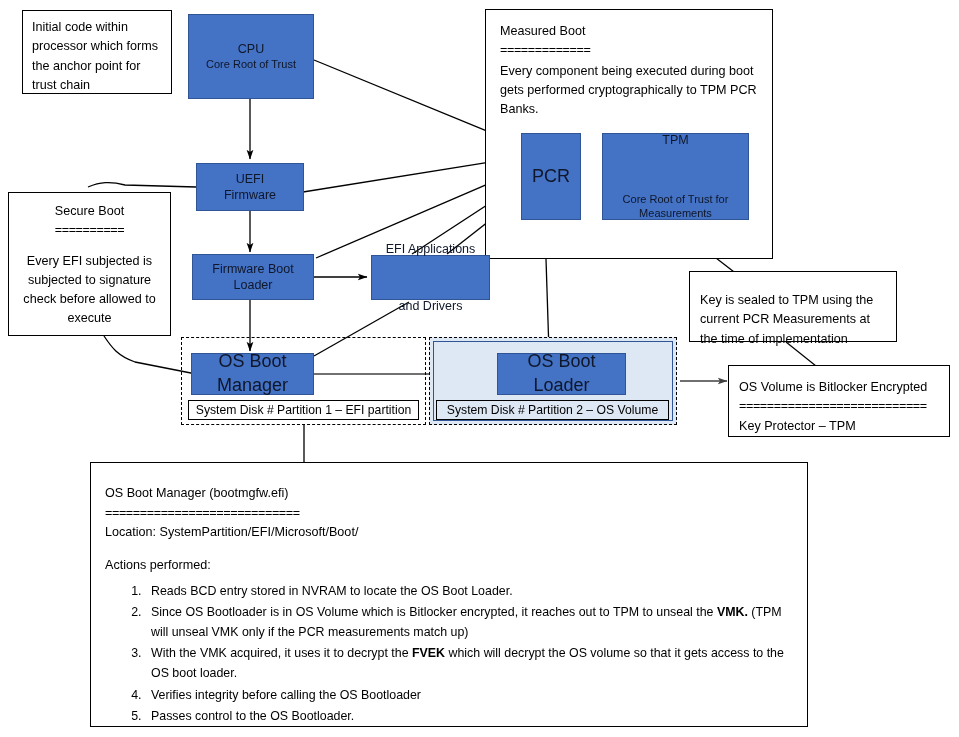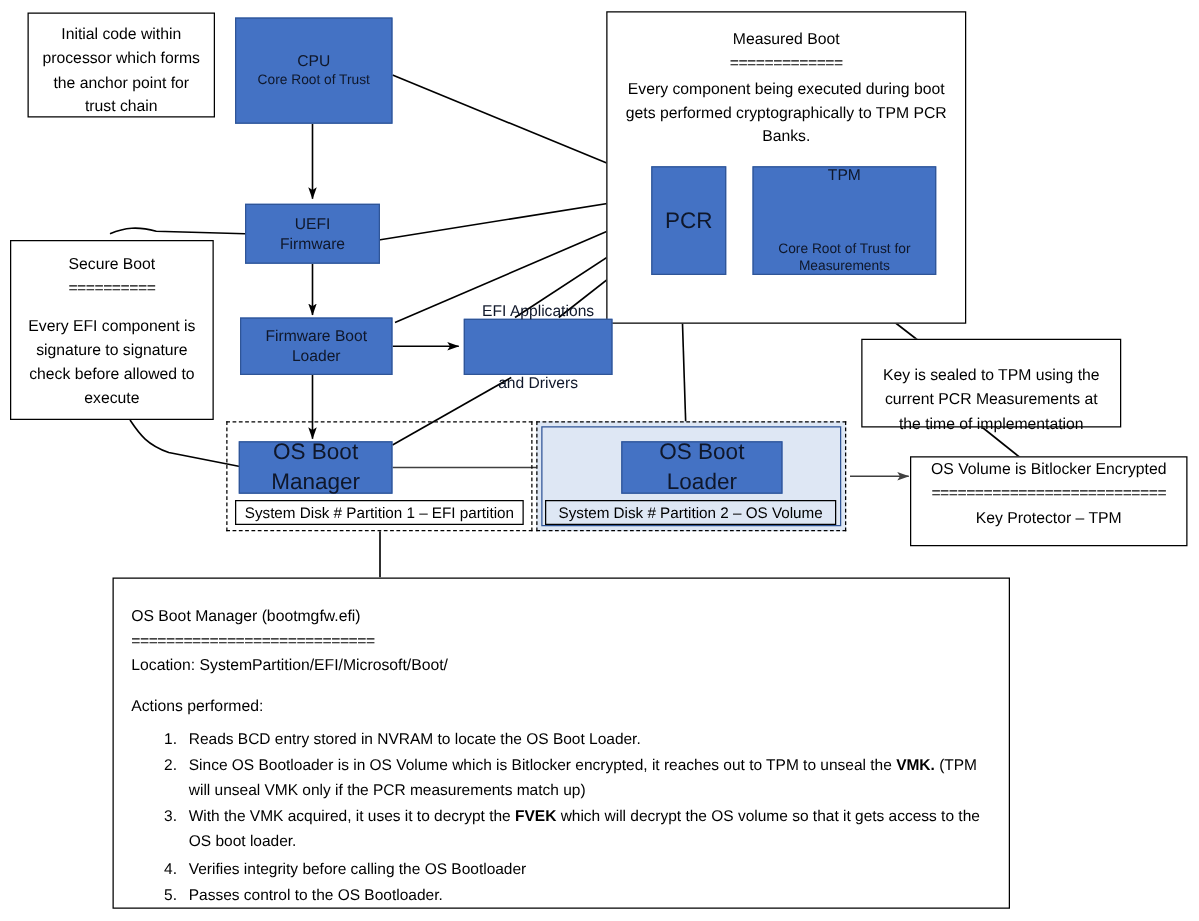--- a/index.html
+++ b/index.html
@@ -49,21 +49,21 @@
   
   .callout {
     background: #ffffff;
     border: 1px solid #000000;
     font-size: 12.6px;
     line-height: 1.53;
     padding: 7px 9px;
     box-sizing: border-box;
   }
   .callout.center { text-align: center; }
-  .callout.left { text-align: center; }
+  .callout.left { text-align: left; }
   .eqline {
     letter-spacing: -0.4px;
     white-space: nowrap;
   }
   
   .partition {
     border: 1.6px dashed #000000;
     background: transparent;
   }
   .partition.osvol {
@@ -190,21 +190,21 @@
   </div>
 
   <div class="node bluebox" style="left:196px; top:163px; width:108px; height:48px;">
     <span class="l1">UEFI</span>
     <span class="l1">Firmware</span>
   </div>
 
   <div class="node callout center" style="left:8px; top:192px; width:163px; height:144px; padding:9px 10px;">
     <div>Secure Boot</div>
     <div class="eqline">==========</div>
-    <div style="margin-top:11px;">Every EFI component is signature to signature check before allowed to execute</div>
+    <div style="margin-top:11px;">Every EFI subjected is subjected to signature check before allowed to execute</div>
   </div>
 
   <div class="node bluebox" style="left:192px; top:254px; width:122px; height:46px;">
     <span class="l1">Firmware Boot</span>
     <span class="l1">Loader</span>
   </div>
 
   <div class="node bluebox" style="left:371px; top:255px; width:119px; height:45px;gap:40px;">
     <span class="l1">EFI Applications</span>
     <span class="l1">and Drivers</span>
@@ -225,21 +225,21 @@
   <div class="node partition osvol" style="left:429px; top:337px; width:248px; height:88px;">
     <div class="inner-frame"></div>
   </div>
   <div class="node bluebox single" style="left:497px; top:353px; width:129px; height:42px;">
     <span>OS Boot Loader</span>
   </div>
   <div class="partlabel light" style="left:436px; top:400px; width:233px; height:20px;">
     <span>System Disk # Partition 2 – OS Volume</span>
   </div>
 
-  <div class="node callout left" style="left:728px; top:365px; width:222px; height:72px; padding:0 10px;">
+  <div class="node callout left" style="left:728px; top:365px; width:222px; height:72px; padding:12px 10px;">
     <div>OS Volume is Bitlocker Encrypted</div>
     <div class="eqline">===========================</div>
     <div>Key Protector – TPM</div>
   </div>
 
   <div id="detail-panel" style="left:90px; top:462px; width:718px; height:265px;">
     <div class="title">OS Boot Manager (bootmgfw.efi)</div>
     <div class="eqline">============================</div>
     <div class="loc">Location: SystemPartition/EFI/Microsoft/Boot/</div>
     <div class="spacer"></div>

